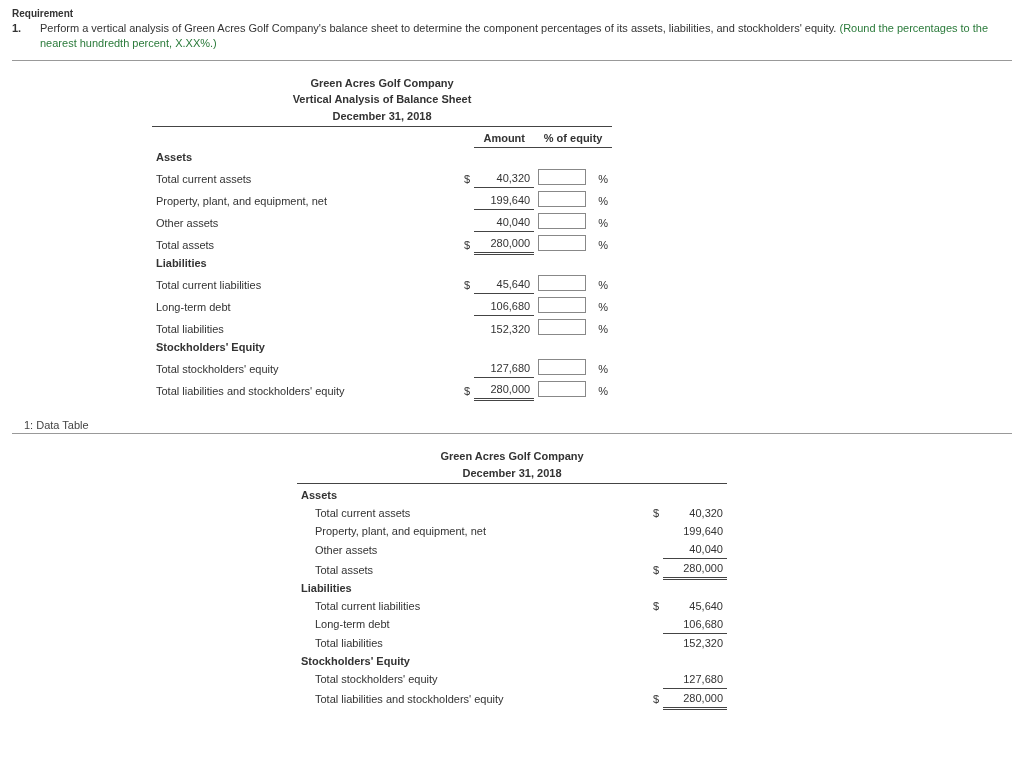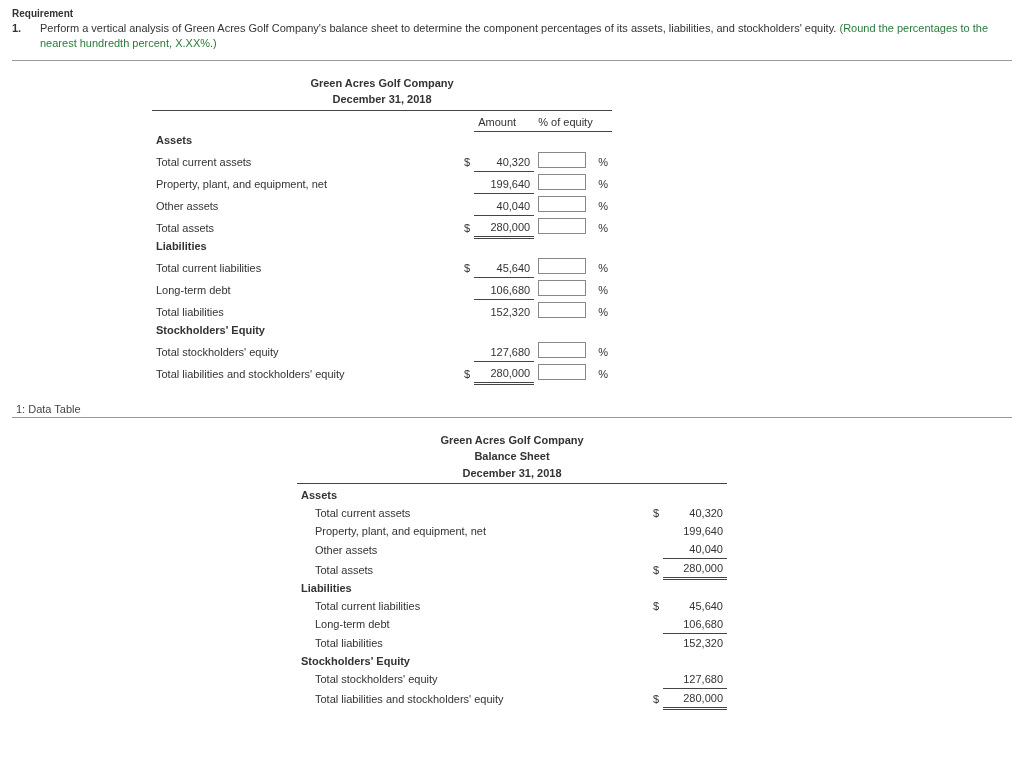--- a/index.html
+++ b/index.html
@@ -18,36 +18,36 @@
   .hint { color: #2a7a3a; }
   hr.full { border: none; border-top: 1px solid #999; margin: 6px 0 14px 0; }
 
   
   .va-wrap { margin-left: 140px; width: 460px; }
   .va-title { text-align: center; font-weight: bold; line-height: 1.5; }
   .title-rule { border-bottom: 1px solid #444; padding-bottom: 2px; }
 
   table.va { border-collapse: collapse; width: 100%; margin-top: 2px; }
   table.va td, table.va th { padding: 3px 4px; vertical-align: bottom; }
-  th.col-head { font-weight: normal; text-align: left; border-bottom: 1px solid #444; }
+  th.col-head { font-weight: bold; text-align: center; border-bottom: 1px solid #444; }
   td.label { text-align: left; }
   td.sect { font-weight: bold; margin-left: 8px; }
   td.indent { padding-left: 18px; margin-top: 15px; }
   td.cur { width: 14px; text-align: right; }
   td.amt { width: 60px; text-align: right; border-bottom: 1px solid #444; }
   td.amt-plain { width: 60px; text-align: right; }
   td.amt-dbl { width: 60px; text-align: right; border-top: 1px solid #444; border-bottom: 3px double #444; }
   td.pctcell { width: 60px; }
   td.pctcell .inp {
     display: inline-block; width: 48px; height: 16px;
     border: 1px solid #888; background: #fff; vertical-align: middle;
   }
   td.pctsym { width: 14px; text-align: left; padding-left: 2px; }
 
-  .data-title { margin: 18px 0 2px 4px; color: #444; }
+  .data-title { margin: 18px 0 2px 12px; color: #444; }
   hr.thin { border: none; border-top: 1px solid #999; margin: 2px 0 14px 0; }
 
   
   .bs-wrap { margin: 0 auto; width: 430px; }
   .bs-title { text-align: center; font-weight: bold; line-height: 1.5; }
   table.bs { border-collapse: collapse; width: 100%; margin-top: 2px; }
   table.bs td { padding: 3px 4px; vertical-align: bottom; }
   .bs td.label { text-align: left; }
   .bs td.sect { font-weight: bold; }
   .bs td.indent { padding-left: 18px; }
@@ -63,20 +63,21 @@
 <div class="req-row">
   <div class="req-num">1.</div>
   <div class="req-text">
     <span>Perform a vertical analysis of Green Acres Golf Company's balance sheet to determine the component percentages of its assets, liabilities, and stockholders' equity. </span><span class="hint">(Round the percentages to the nearest hundredth percent, X.XX%.)</span>
   </div>
 </div>
 <hr class="full">
 
 <div class="va-wrap">
   <div class="va-title">Green Acres Golf Company</div>
+  <div class="va-title">Vertical Analysis of Balance Sheet</div>
   <div class="va-title title-rule">December 31, 2018</div>
 
   <table class="va">
     <tbody>
         <tr>
       <td class="label"></td>
       <td class="cur"></td>
       <th class="col-head">Amount</th>
       <th class="col-head" colspan="2">% of equity</th>
     </tr>
@@ -172,21 +173,20 @@
     </tr>
   </tbody>
     </table>
 </div>
 
 <div class="data-title">1: Data Table</div>
 <hr class="thin">
 
 <div class="bs-wrap">
   <div class="bs-title">Green Acres Golf Company</div>
-  <div class="bs-title">Balance Sheet</div>
   <div class="bs-title title-rule">December 31, 2018</div>
 
   <table class="bs">
     <tbody>
         <tr>
           <td class="label sect">Assets</td>
           <td class="cur"></td>
           <td class="amt-plain"></td>
         </tr>
     <tr>

